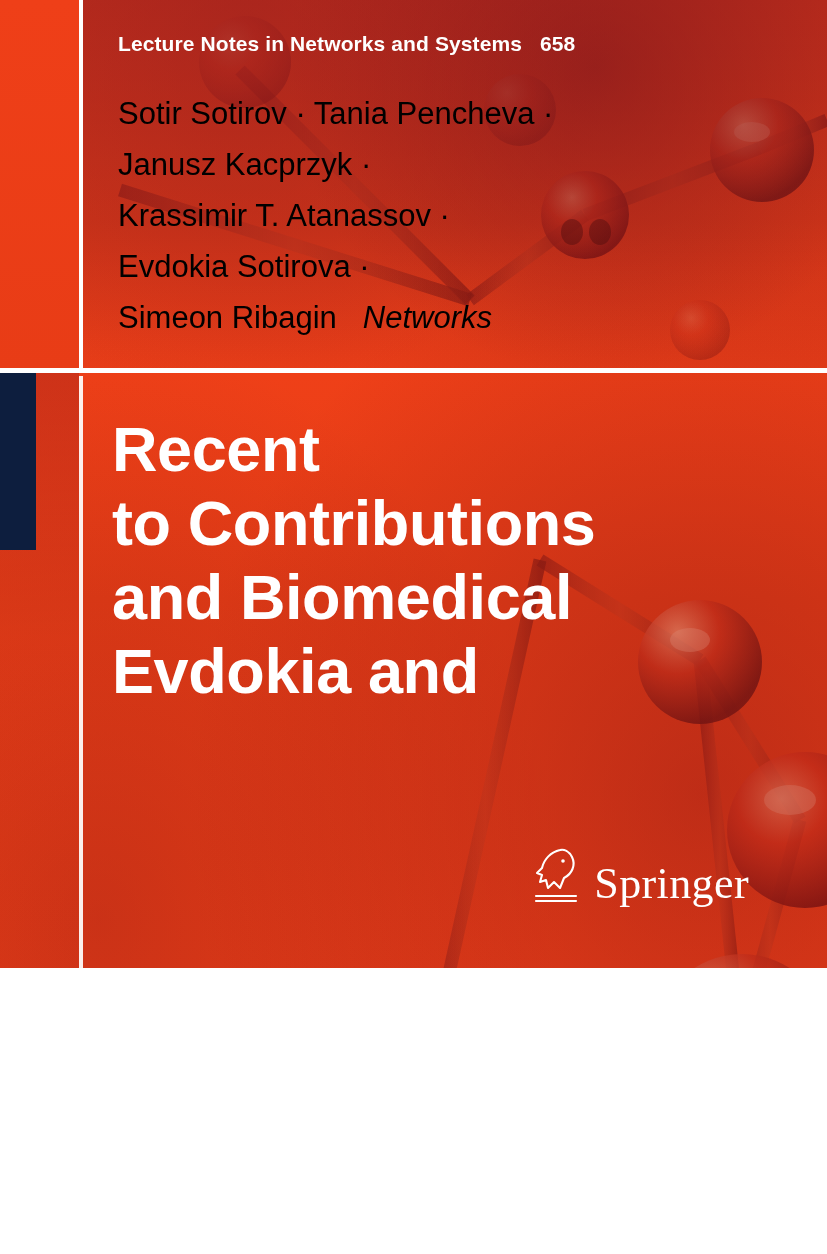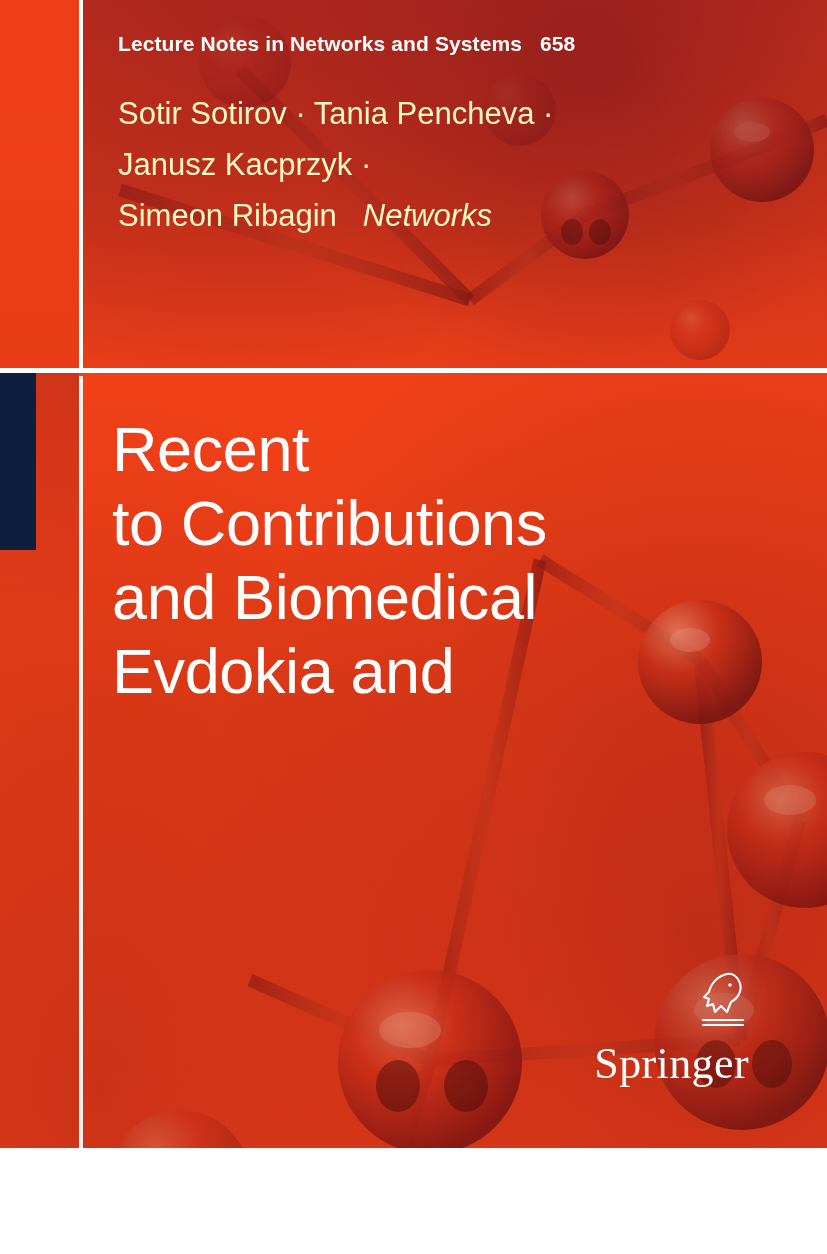--- a/index.html
+++ b/index.html
@@ -6,21 +6,21 @@
     margin: 0;
     padding: 0;
     background: #ffffff;
   }
   body {
     font-family: "Liberation Sans", sans-serif;
   }
   #cover {
     position: relative;
     width: 827px;
-    height: 1148px;
+    height: 968px;
     overflow: hidden;
     background: #e8461f;
   }
   
   .bg-base {
     position: absolute;
     inset: 0;
     background:
       linear-gradient(180deg, #f4431a 0%, #ef4018 38%, #e63d16 62%, #ef4018 100%);
   }
@@ -105,49 +105,48 @@
     white-space: nowrap;
   }
   .series-line .vol {
     margin-left: 18px;
   }
   .editors {
     position: absolute;
     left: 118px;
     top: 88px;
     width: 640px;
-    color: #fef9c3;
+    color: #000000;
     font-size: 31px;
     font-weight: 400;
     line-height: 51px;
   }
   .editors .ed-label {
     font-style: italic;
     margin-left: 26px;
   }
   .title {
     position: absolute;
     left: 112px;
     top: 412px;
     width: 660px;
     color: #ffffff;
     font-size: 63px;
-    font-weight: 400;
+    font-weight: 700;
     line-height: 74px;
     letter-spacing: -0.4px;
   }
   
   .springer {
     position: absolute;
     right: 78px;
     bottom: 62px;
     display: flex;
     align-items: flex-end;
     gap: 12px;
-    flex-direction: column;
   }
   .springer-word {
     color: #ffffff;
     font-size: 44px;
     font-family: "Liberation Serif", serif;
     line-height: 1;
     letter-spacing: 0.4px;
   }
   .springer-mark {
     width: 52px;
@@ -234,20 +233,22 @@
   <div class="hrule"></div>
   <div class="rule-bottom"></div>
 
   <div class="series-line">
     <span>Lecture Notes in Networks and Systems</span><span class="vol">658</span>
   </div>
 
   <div class="editors">
     <div>Sotir Sotirov · Tania Pencheva ·</div>
     <div>Janusz Kacprzyk ·</div>
+    <div>Krassimir T. Atanassov ·</div>
+    <div>Evdokia Sotirova ·</div>
     <div>
       <span>Simeon Ribagin</span><span class="ed-label">Networks</span>
     </div>
   </div>
 
   <div class="title">
     <div>Recent</div>
     <div>to Contributions</div>
     <div>and Biomedical</div>
     <div>Evdokia and</div>

